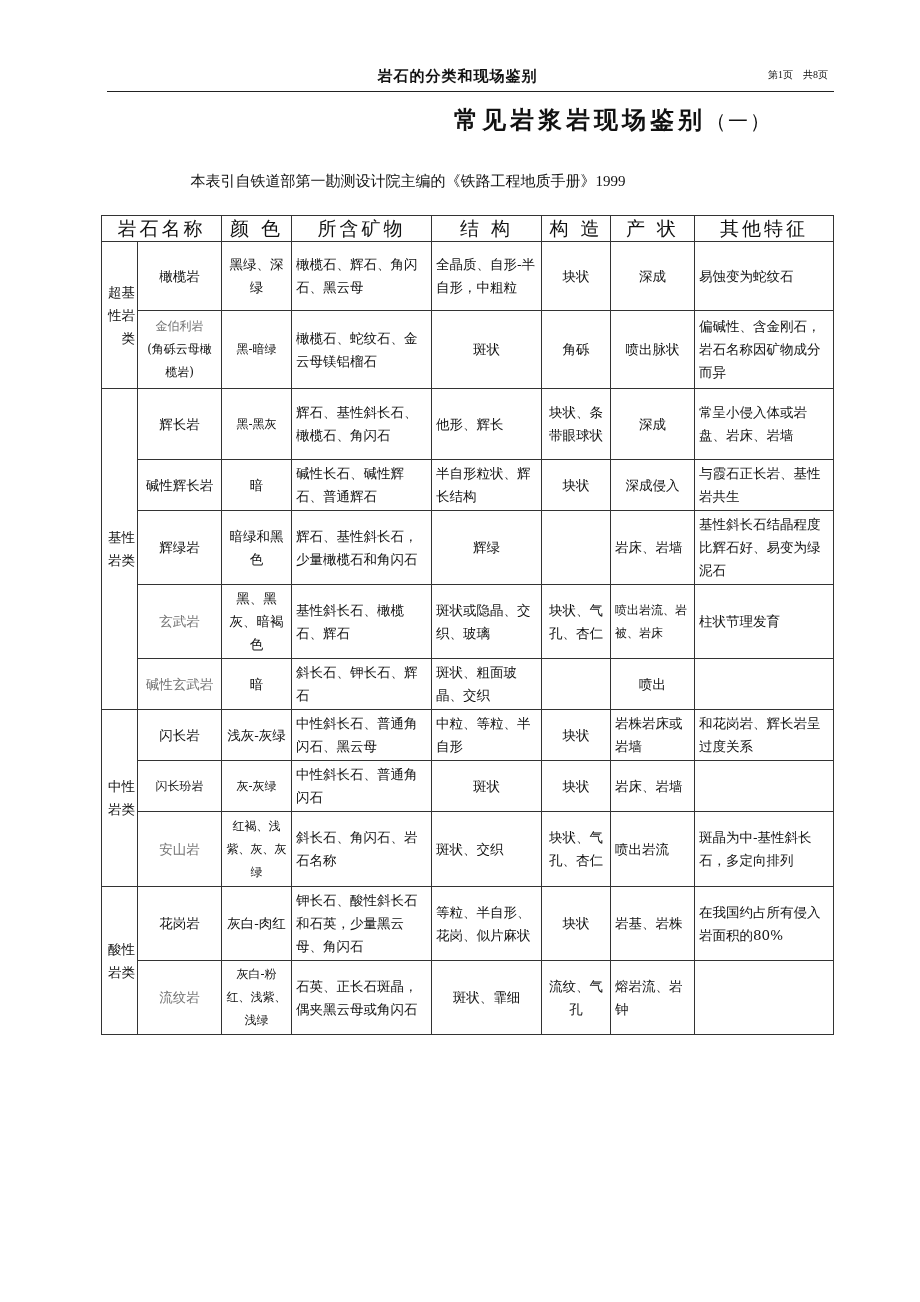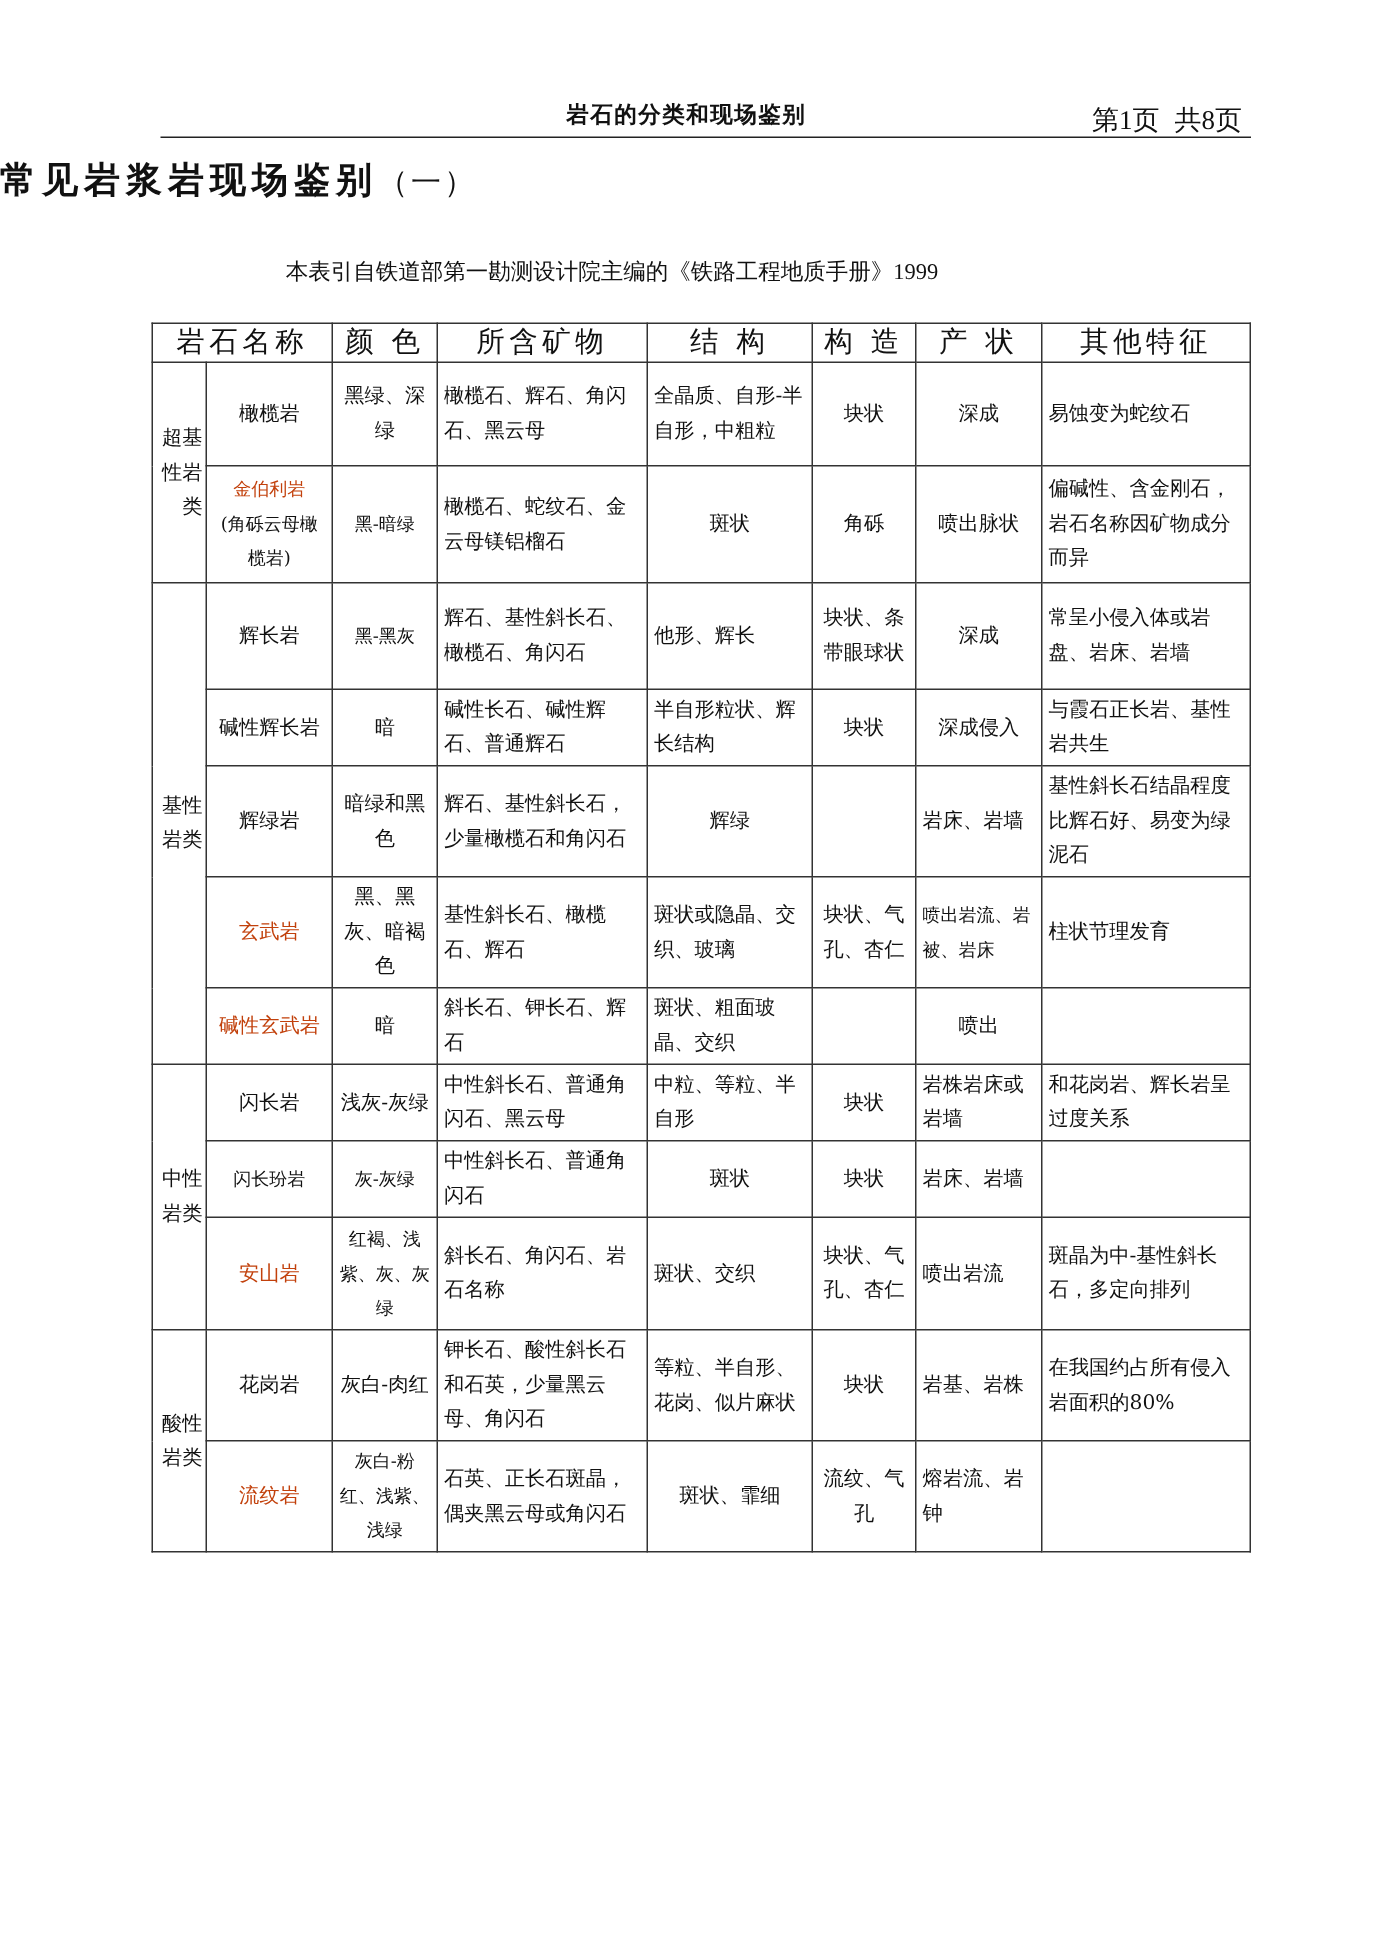--- a/index.html
+++ b/index.html
@@ -1,38 +1,38 @@
 <!DOCTYPE html>
 <html><head>
 <meta charset="utf-8">
 <style>
   html, body { margin: 0; padding: 0; background: #ffffff; }
   body { width: 920px; height: 1302px; position: relative; overflow: hidden;
          font-family: "DejaVu Serif", "Liberation Serif", serif; color: #111; }
   .hdr-title { position: absolute; left: 0; width: 915px; top: 67px; text-align: center;
                font-size: 15px; font-weight: bold; letter-spacing: 1px; }
-  .hdr-page { position: absolute; right: 92px; top: 68px; font-size: 18px;
+  .hdr-page { position: absolute; right: 92px; top: 68px; font-size: 10px;
               font-family: "Liberation Serif", serif; }
   .hdr-page span { margin-left: 10px; }
   .hdr-rule { position: absolute; left: 107px; top: 91px; width: 727px; height: 0;
               border-top: 1.5px solid #222; }
-  .main-title { position: absolute; left: 0; width: 772px; top: 104px; text-align: left;
+  .main-title { position: absolute; left: 0; width: 772px; top: 104px; text-align: right;
                 font-size: 24px; font-weight: bold; letter-spacing: 4px; }
   .main-title .paren { font-weight: normal; font-size: 20px; letter-spacing: 2px; }
   .source { position: absolute; left: 0; width: 816px; top: 172px; text-align: center;
             font-size: 15px; font-family: "Liberation Serif", serif; }
   table.rock { position: absolute; left: 101px; top: 215px; border-collapse: collapse;
                table-layout: fixed; width: 732px; font-size: 13.5px; }
   table.rock td, table.rock th { border: 1px solid #333; padding: 2px 4px; line-height: 23px;
                vertical-align: middle; word-break: break-all; }
   table.rock th { font-size: 19px; font-weight: normal; letter-spacing: 3px; height: 23px; padding: 1px 2px; }
   .c { text-align: center; }
   .l { text-align: left; }
   .cat { text-align: right; line-height: 24px; padding: 0 2px !important; }
-  .red { color: #c2410c; }
+  .red { color: #737373; }
   .small { font-size: 12px; }
 </style>
 </head>
 <body>
 
 <div class="hdr-title">岩石的分类和现场鉴别</div>
 <div class="hdr-page"><span>第1页</span><span>共8页</span></div>
 <div class="hdr-rule"></div>
 
 <div class="main-title"><span>常见岩浆岩现场鉴别</span><span class="paren">（一）</span></div>

